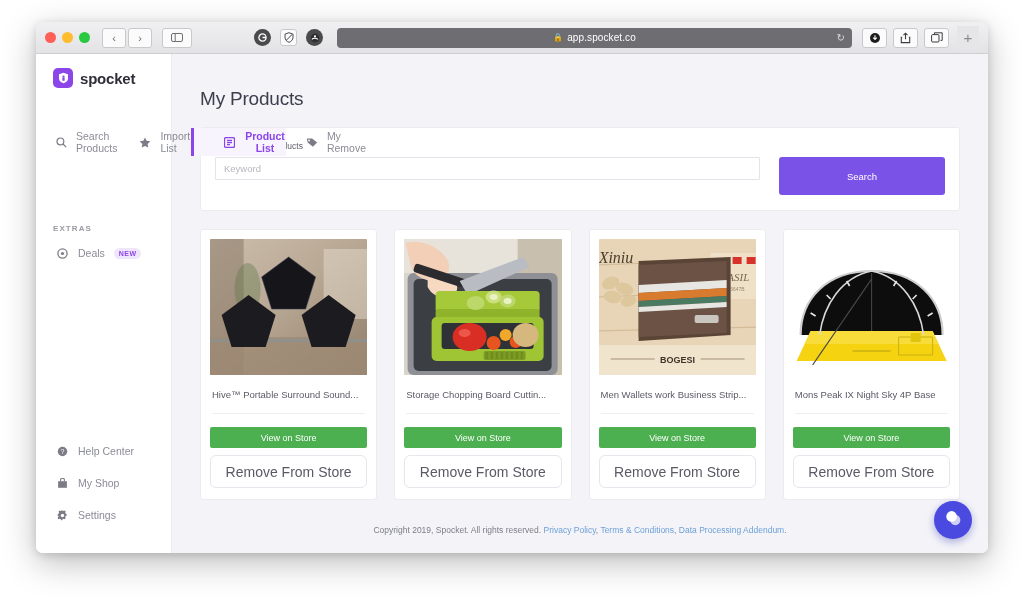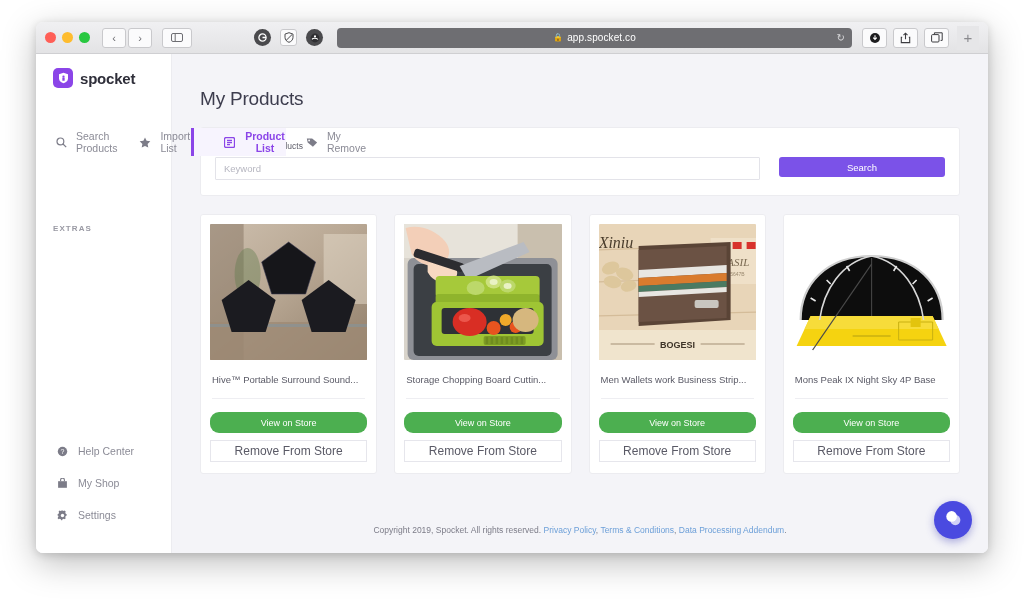--- a/index.html
+++ b/index.html
@@ -161,21 +161,21 @@
   .search-input {
     flex: 1; height: 23px;
     border: 1px solid #e3e3e9; border-radius: 1px;
     font-size: 9.5px; color: #4a4a56;
     padding: 0 8px;
     background: #fff;
     font-family: "Liberation Sans", sans-serif;
   }
   .search-input::placeholder { color: #b6b6c0; }
   .search-btn {
-    width: 166px; height: 20px;
+    width: 166px; height: 38px;
     background: #7b52e8; border: none; border-radius: 3px;
     color: #fff; font-size: 9.5px;
     font-family: "Liberation Sans", sans-serif;
     cursor: pointer;
   }
 
   
   .grid { display: grid; grid-template-columns: repeat(4, 1fr); gap: 17px; }
   .card {
     background: #fff;
@@ -193,27 +193,27 @@
   }
   .card-img svg { display: block; width: 100%; height: 100%; }
   .card-title {
     font-size: 9.5px; color: #5a5a66;
     margin: 14px 2px 13px 2px;
     white-space: nowrap; overflow: hidden; text-overflow: ellipsis;
     border-bottom: 1px solid #eeeef2;
     padding-bottom: 13px;
   }
   .btn-view {
-    height: 21px; background: #4caf50; border: none; border-radius: 9px;
+    height: 21px; background: #4caf50; border: none; border-radius: 2px;
     color: #fff; font-size: 9px; margin-bottom: 7px;
     font-family: "Liberation Sans", sans-serif; cursor: pointer;
   }
   .btn-remove {
-    height: 22px; background: #fff; border: 1px solid #e6e6ec; border-radius: 0;
-    color: #5a5a66; font-size: 12px;
+    height: 33px; background: #fff; border: 1px solid #e6e6ec; border-radius: 6px;
+    color: #5a5a66; font-size: 14px;
     font-family: "Liberation Sans", sans-serif; cursor: pointer;
   }
 
   
   .footer {
     margin-top: auto;
     padding: 24px 0 18px 0;
     text-align: center;
     font-size: 8.5px; color: #7c7c88;
   }
@@ -357,20 +357,30 @@
                 <path d="M.8 1.4h5.3l5 4.1-4.2 4.2-5.2-4.3z" fill="currentColor"></path>
                 <circle cx="3.1" cy="3.5" r=".9" fill="#ffffff"></circle>
               </svg>
           </span>
           <span>My Remove</span>
         </div>
       </div>
 
       <div class="section-label">EXTRAS</div>
 
+      <div class="nav-item">
+        <span class="ico">
+          <svg width="11" height="11" viewBox="0 0 11 11">
+              <circle cx="5.5" cy="5.5" r="4.6" fill="none" stroke="currentColor" stroke-width="1.3"></circle>
+              <circle cx="5.5" cy="5.5" r="1.6" fill="currentColor"></circle>
+            </svg>
+        </span>
+        <span>Deals</span>
+        <span class="badge-new">NEW</span>
+      </div>
 
       <div class="nav-bottom">
         <div class="nav-item">
           <span class="ico">
             <svg width="11" height="11" viewBox="0 0 11 11">
                 <circle cx="5.5" cy="5.5" r="4.7" fill="currentColor"></circle>
                 <text x="5.5" y="8.2" font-size="7" fill="#fff" text-anchor="middle" font-family="Liberation Sans, sans-serif">?</text>
               </svg>
           </span>
           <span>Help Center</span>

